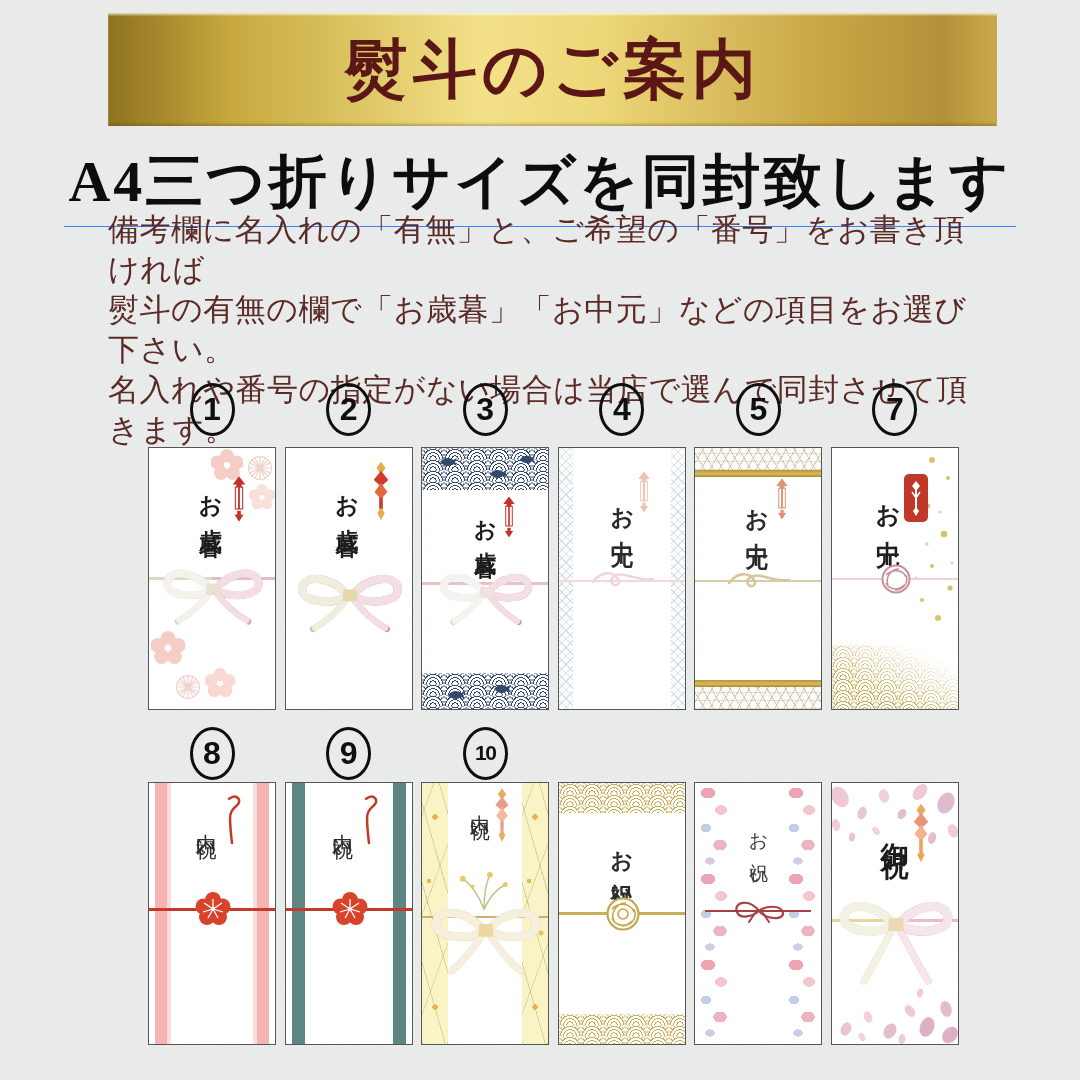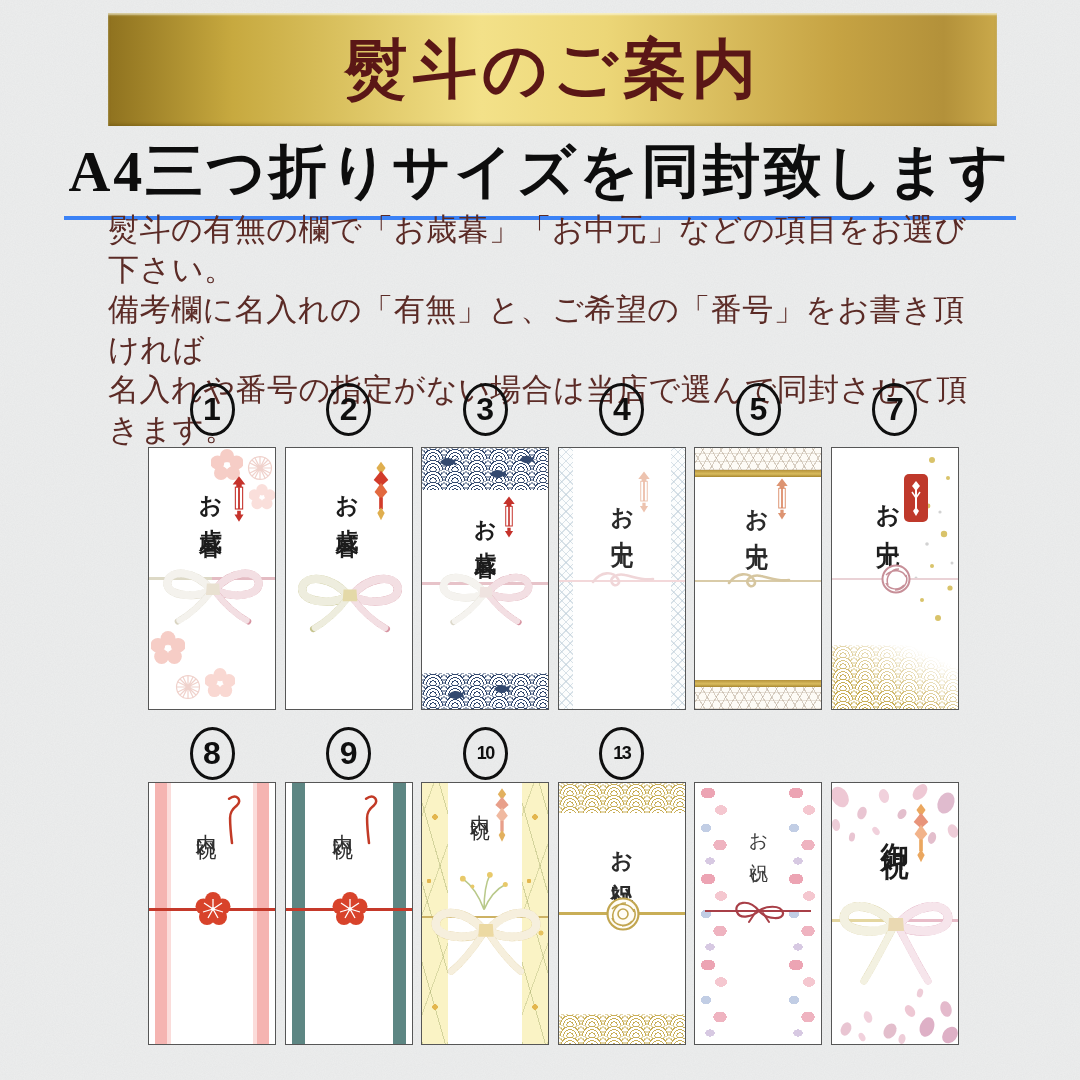--- a/index.html
+++ b/index.html
@@ -12,34 +12,34 @@
   
   .banner{left:108px;top:13px;width:889px;height:113px;
     background:linear-gradient(90deg,#8f721f 0%,#c7a93f 14%,#f3e189 42%,#ecd677 56%,#c6a343 82%,#b3913a 94%,#caa94a 100%);
     box-shadow:inset 0 2px 2px rgba(255,255,235,.65), inset 0 -2px 3px rgba(90,70,10,.35);
     display:flex;align-items:center;justify-content:center;}
   .banner-title{font-size:64px;font-weight:700;color:#5a1716;letter-spacing:5px;}
 
   
   .heading{left:0;top:127px;width:1080px;text-align:center;}
   .heading span{display:inline-block;font-size:58px;font-weight:600;color:#0d0d0d;
-    letter-spacing:3px;border-bottom:4px solid #3b82f6;padding:6px 4px 5px;}
+    letter-spacing:3px;border-bottom:1px solid #3b82f6;padding:16px 4px 5px;}
 
   
   .intro{left:108px;top:210px;width:886px;}
   .intro p{margin:0;font-size:31px;line-height:40px;color:#5b2b26;letter-spacing:.5px;font-weight:500;}
 
   
   .nrow,.crow{left:148px;width:812px;display:flex;gap:8.6px;}
   .nrow{height:54px;}
   .ncell{width:128px;display:flex;justify-content:center;align-items:center;}
   .num{width:39px;height:47px;border:3.5px solid #0f0f0f;border-radius:50%;
     display:flex;align-items:center;justify-content:center;
     font-family:"Liberation Sans","DejaVu Sans",sans-serif;font-weight:700;font-size:32px;color:#0f0f0f;}
-  .num.wide{font-size:18px;letter-spacing:-1.5px;align-items:center;}
+  .num.wide{font-size:21px;letter-spacing:-1.5px;align-items:center;}
   .nrow1{top:382px;} .crow1{top:447px;} .nrow2{top:726px;} .crow2{top:782px;}
 
   .card{position:relative;width:128px;height:263px;background:#fff;border:1px solid #565656;
     box-sizing:border-box;overflow:hidden;flex:0 0 auto;}
   .abs{position:absolute;}
   .vtext{position:absolute;writing-mode:vertical-rl;text-orientation:upright;
     line-height:1;color:#1c1c1c;font-weight:600;}
 
   
   .hline{position:absolute;left:0;right:0;}
@@ -109,22 +109,22 @@
 
   <div class="layer banner">
     <span class="banner-title">熨斗のご案内</span>
   </div>
 
   <div class="layer heading">
     <span>A4三つ折りサイズを同封致します</span>
   </div>
 
   <div class="layer intro">
+    <p>備考欄に名入れの「有無」と、ご希望の「番号」をお書き頂ければ</p>
     <p>熨斗の有無の欄で「お歳暮」「お中元」などの項目をお選び下さい。</p>
-    <p>備考欄に名入れの「有無」と、ご希望の「番号」をお書き頂ければ</p>
     <p>名入れや番号の指定がない場合は当店で選んで同封させて頂きます。</p>
   </div>
 
   <div class="layer nrow nrow1">
     <div class="ncell">
         <div class="num">
           <span>1</span>
         </div>
       </div>
     <div class="ncell">
@@ -371,25 +371,20 @@
     <div class="ncell">
         <div class="num">
           <span>9</span>
         </div>
       </div>
     <div class="ncell">
         <div class="num wide">
           <span>10</span>
         </div>
       </div>
-    <div class="ncell">
-        <div class="num wide">
-          <span>13</span>
-        </div>
-      </div>
   </div>
 
   <div class="layer crow crow2">
 
     <div class="card">
       <div class="abs" style="left:6px;top:0;width:12px;height:261px;background:#f5b4b1"></div>
       <div class="abs" style="left:18px;top:0;width:4px;height:261px;background:#fbdcda"></div>
       <div class="abs" style="right:6px;top:0;width:12px;height:261px;background:#f5b4b1"></div>
       <div class="abs" style="right:18px;top:0;width:4px;height:261px;background:#fbdcda"></div>
       <svg class="abs" style="left:70px;top:10px" width="26" height="52" viewBox="0 0 26 54">

